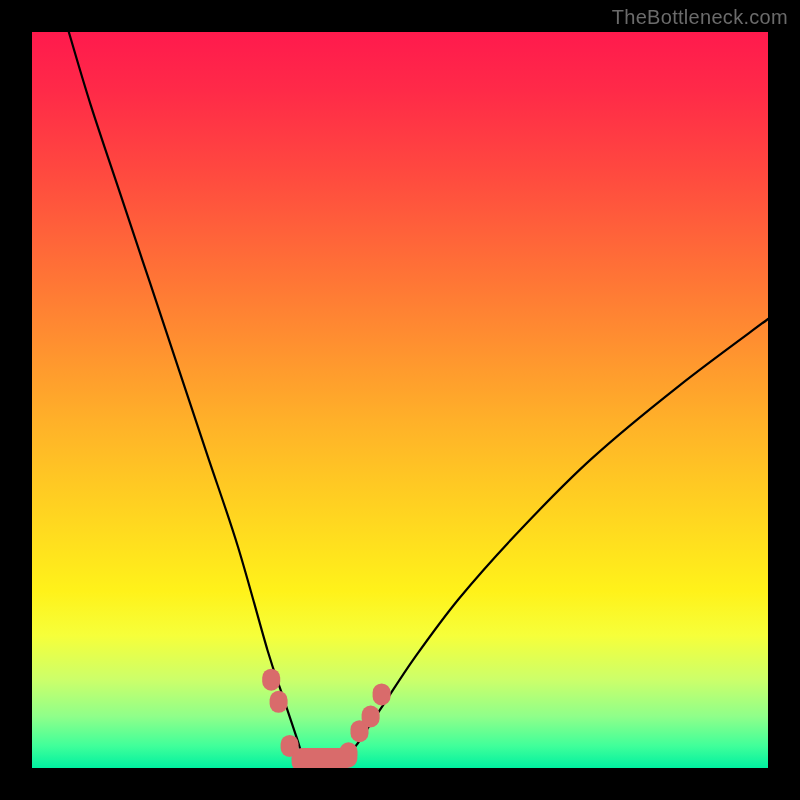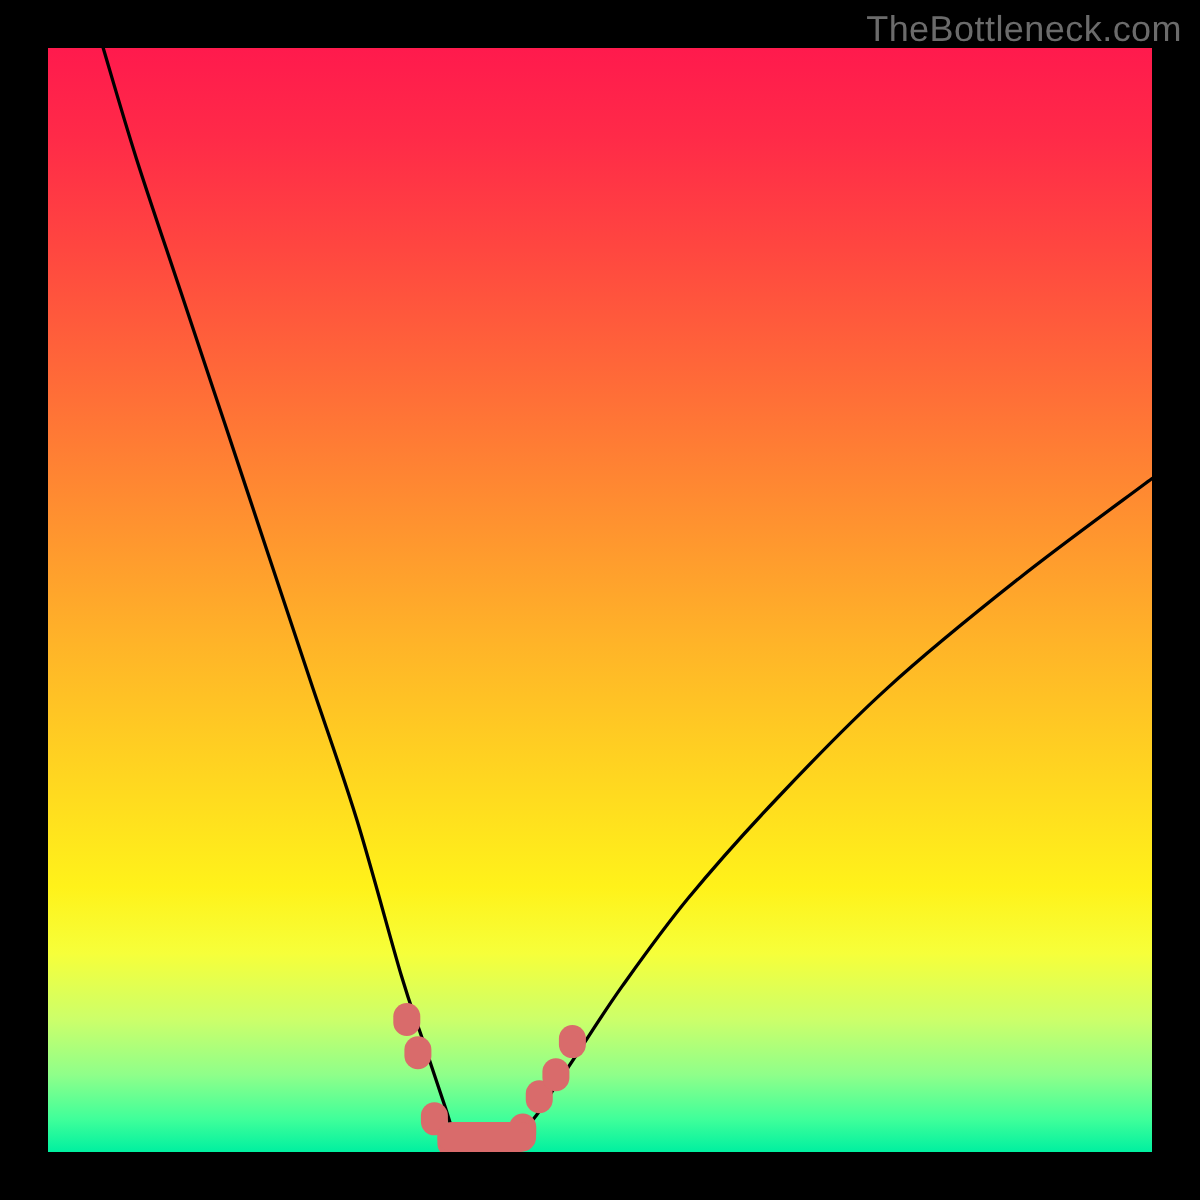--- a/index.html
+++ b/index.html
@@ -38,21 +38,21 @@
       #8fff8a 93%,
       #40ff9a 97%,
       #00f0a0 100%
     );
   }
   .watermark {
     position: absolute;
     top: 6px;
     right: 12px;
     color: #6b6b6b;
-    font-size: 24px;
+    font-size: 20px;
     letter-spacing: 0.3px;
     user-select: none;
   }
   svg.curve {
     position: absolute;
     inset: 0;
   }
 </style>
 </head>
 <body>

